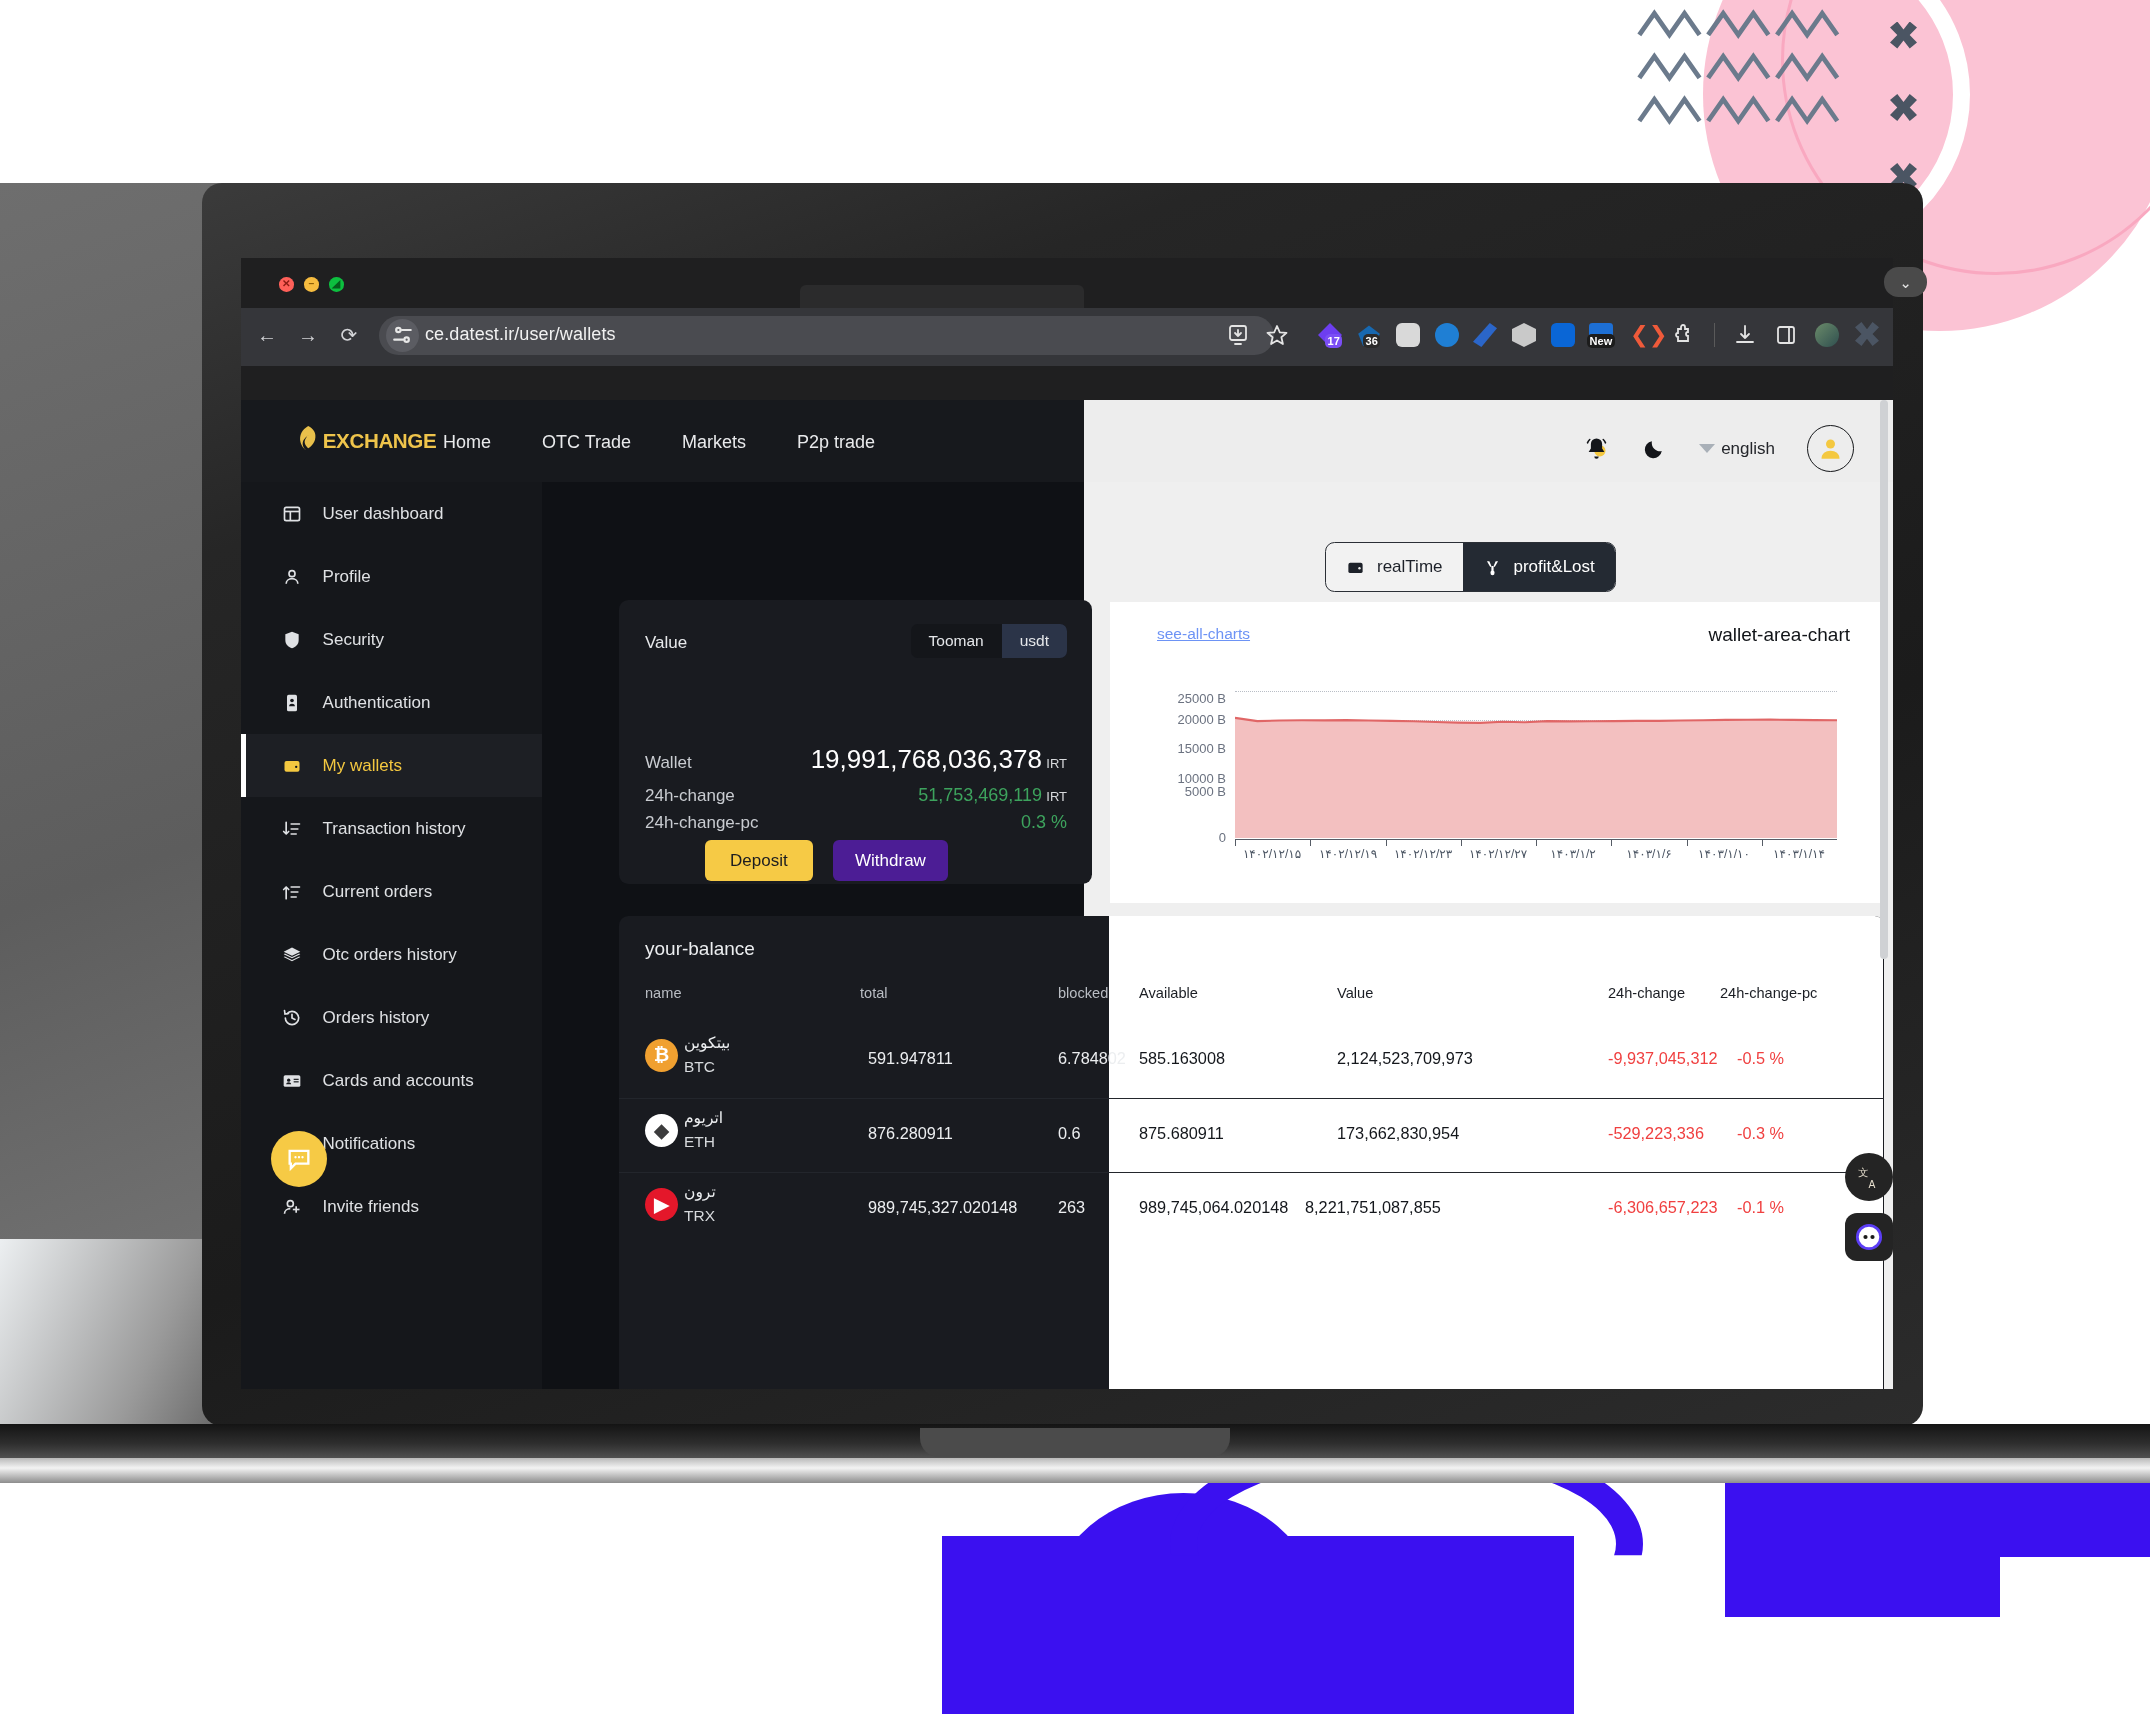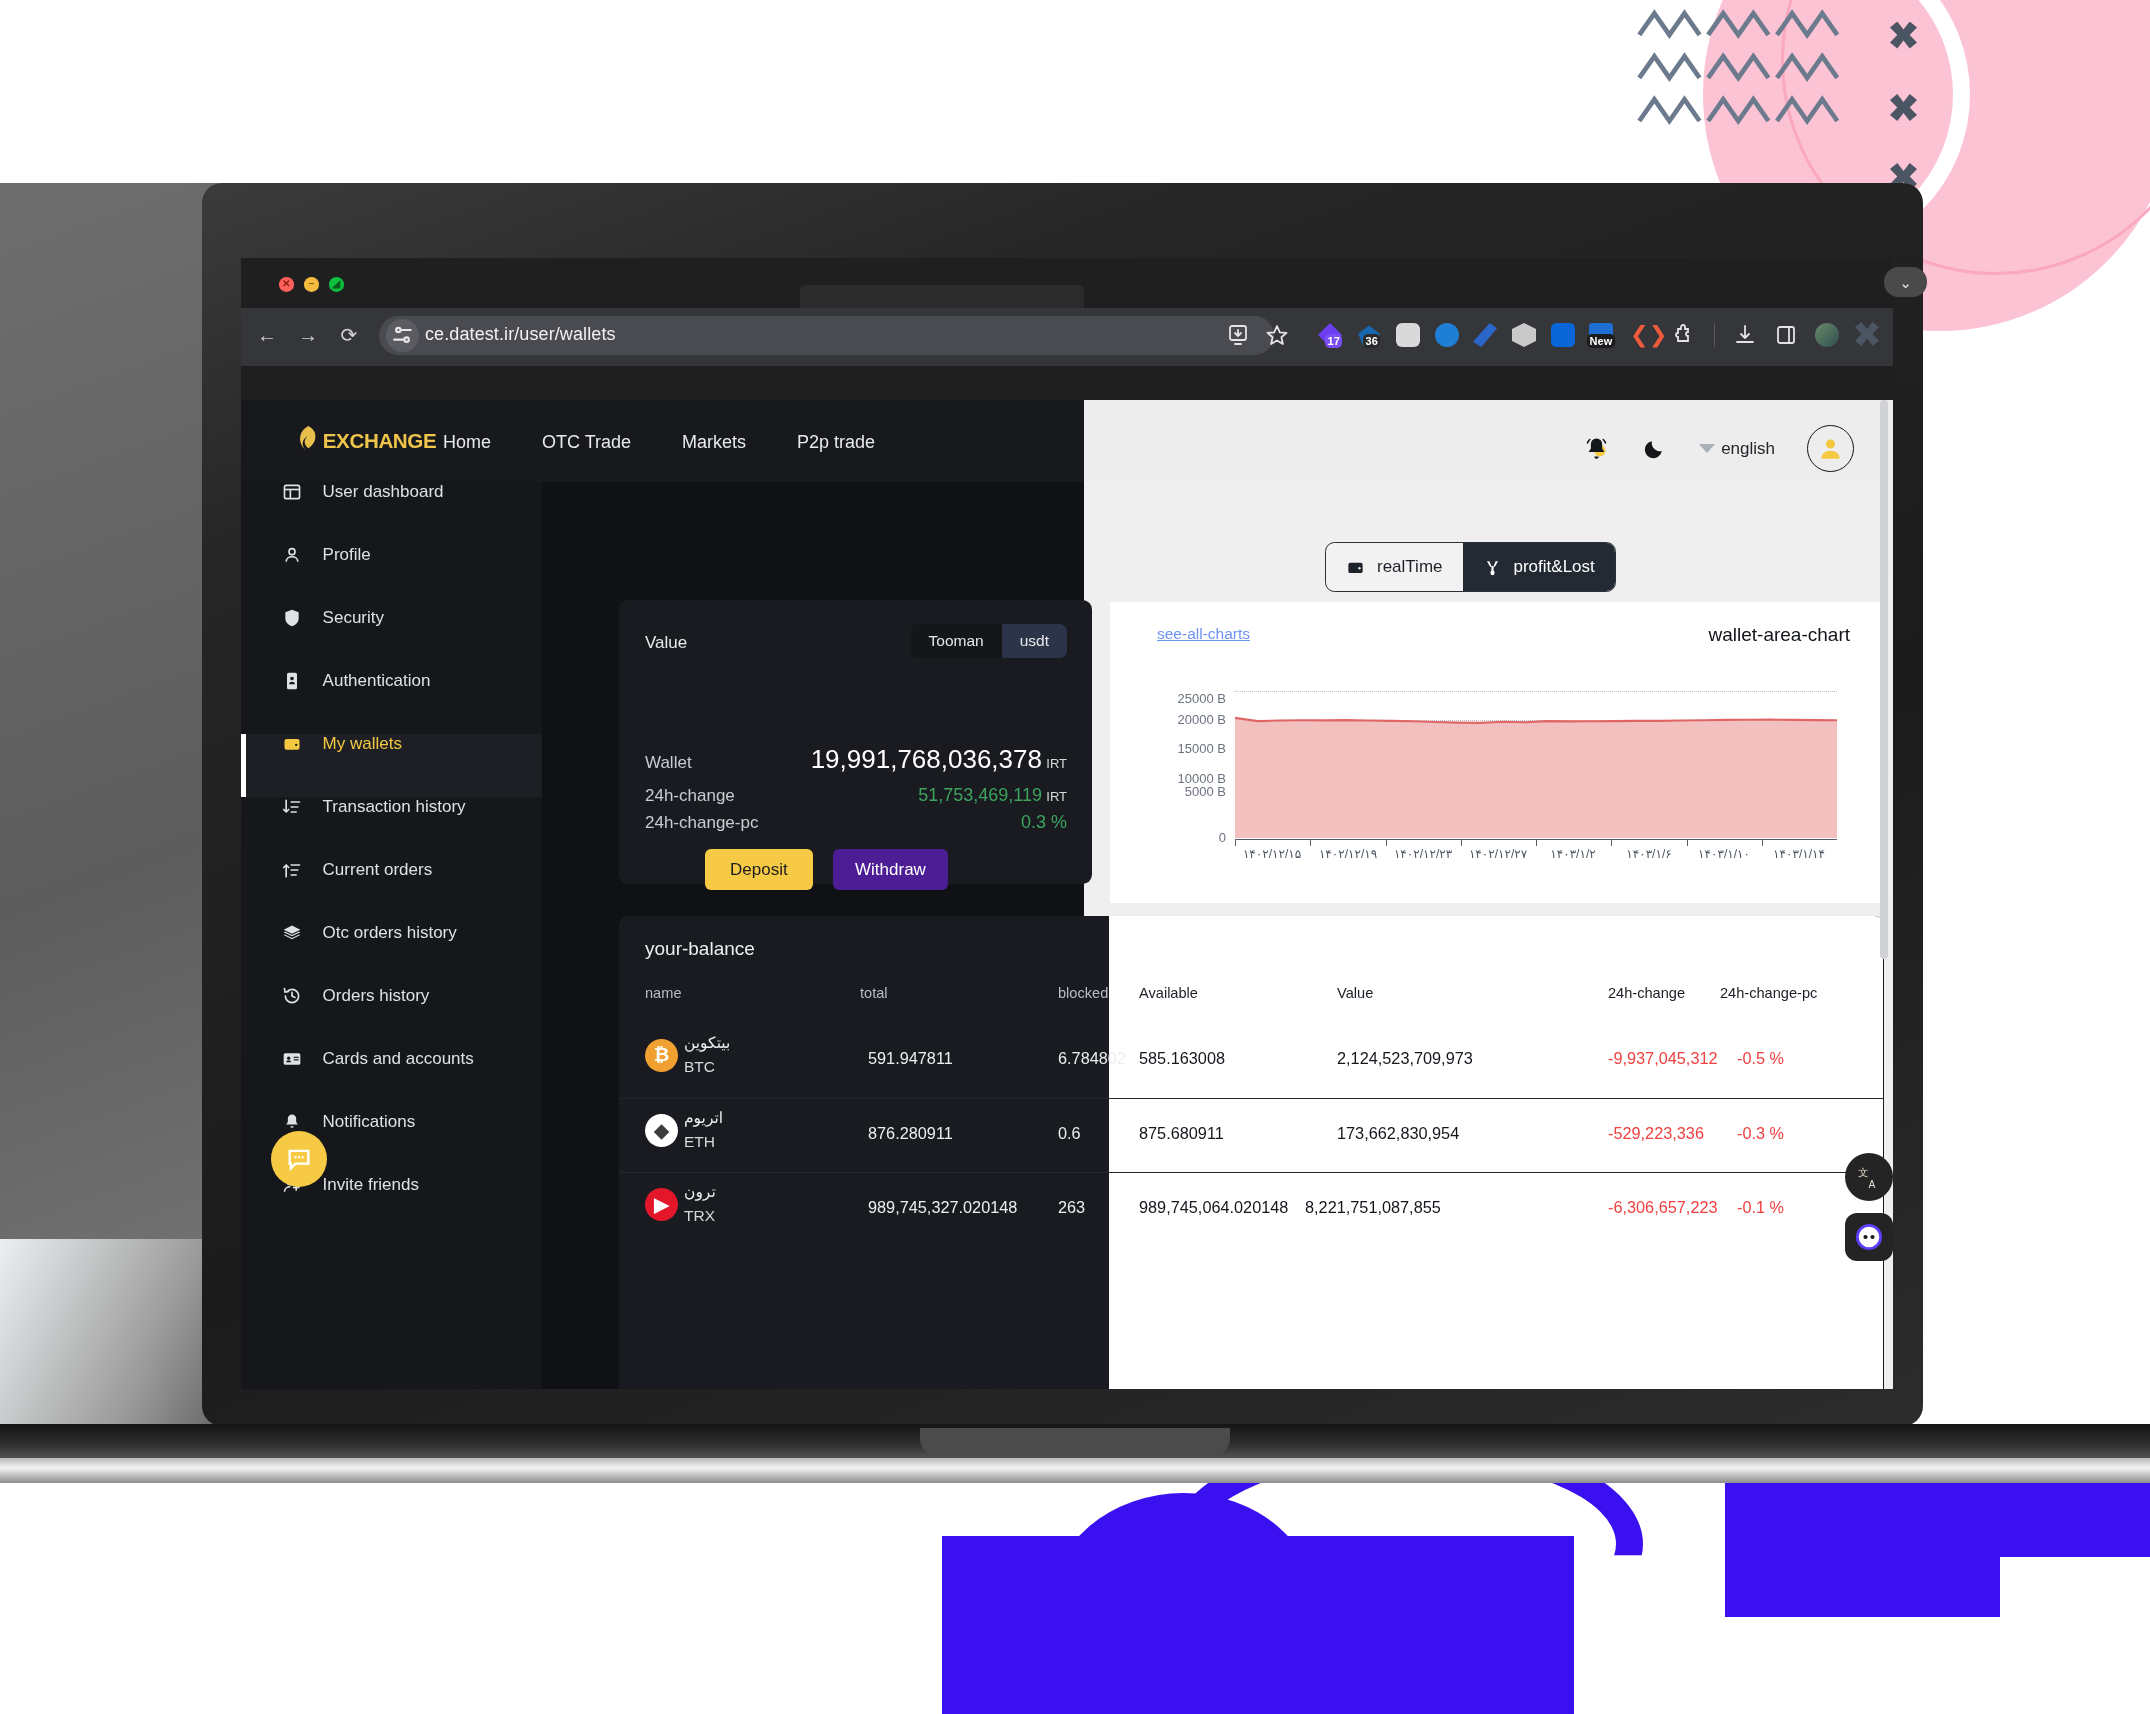--- a/index.html
+++ b/index.html
@@ -123,21 +123,21 @@
   #main-nav .navitem { color:#e9eaec; font-size:18px; }
   #header-right { position:absolute; right:39px; top:25px; display:flex;
     align-items:center; gap:32px; }
   #lang-chip { display:flex; align-items:center; gap:6px; color:#24262b; font-size:17px; }
   #avatar-ring { width:47px; height:47px; border-radius:50%; border:1.7px solid #15171a;
     display:flex; align-items:center; justify-content:center; }
 
   
   #sidebar { position:absolute; left:0; top:82px; width:301px; height:908px;
     background:#15171b; }
-  .side-item { position:relative; display:flex; align-items:flex-start; gap:20.6px;
+  .side-item { position:relative; display:flex; align-items:center; gap:20.6px;
     height:63px; padding-left:41px; color:#dfe1e4; font-size:17px; }
   .side-item.active { background:#1d1f24; color:#f4c840; }
   .side-item.active::before { content:""; position:absolute; left:0; top:0;
     width:5.2px; height:63px; background:#ffffff; }
   .side-ico { width:20px; height:20px; display:flex; align-items:center; justify-content:center; }
 
   
   #content { position:absolute; left:301px; top:82px; width:1351px; height:908px;
     background:#0f1115; }
   #content-light { position:absolute; left:542px; top:0; width:809px; height:908px;
@@ -158,21 +158,21 @@
   .cur-opt.active { background:#2b3448; }
   .v-row { position:absolute; left:26px; width:422px; display:flex;
     justify-content:space-between; align-items:baseline; }
   #v-wallet { top:144px; }
   #v-ch { top:185px; }
   #v-chp { top:212px; }
   .v-key { color:#c9ccd1; font-size:17px; }
   .v-big { color:#ffffff; font-size:26px; }
   .v-unit { color:#d7d9dc; font-size:13px; margin-left:4.3px; }
   .v-green { color:#3da35d; font-size:18px; }
-  .btn-row { position:absolute; left:86px; top:249px; display:flex; gap:20px;justify-content:flex-end; }
+  .btn-row { position:absolute; left:86px; top:240px; display:flex; gap:20px;justify-content:flex-end; }
   #btn-deposit { background:#f6ca45; color:#1c1d20; font-size:17px;
     padding:0 25px; height:41px; line-height:41px; border-radius:6px; }
   #btn-withdraw { background:#4c1d95; color:#ffffff; font-size:17px;
     padding:0 22.4px; height:41px; line-height:41px; border-radius:6px; }
 
   
   #chart-card { position:absolute; left:568px; top:120px; width:774px; height:301px;
     background:#ffffff; }
   #see-all { position:absolute; left:47px; top:23px; color:#6d93f5; font-size:15.5px;
     text-decoration:underline; }

